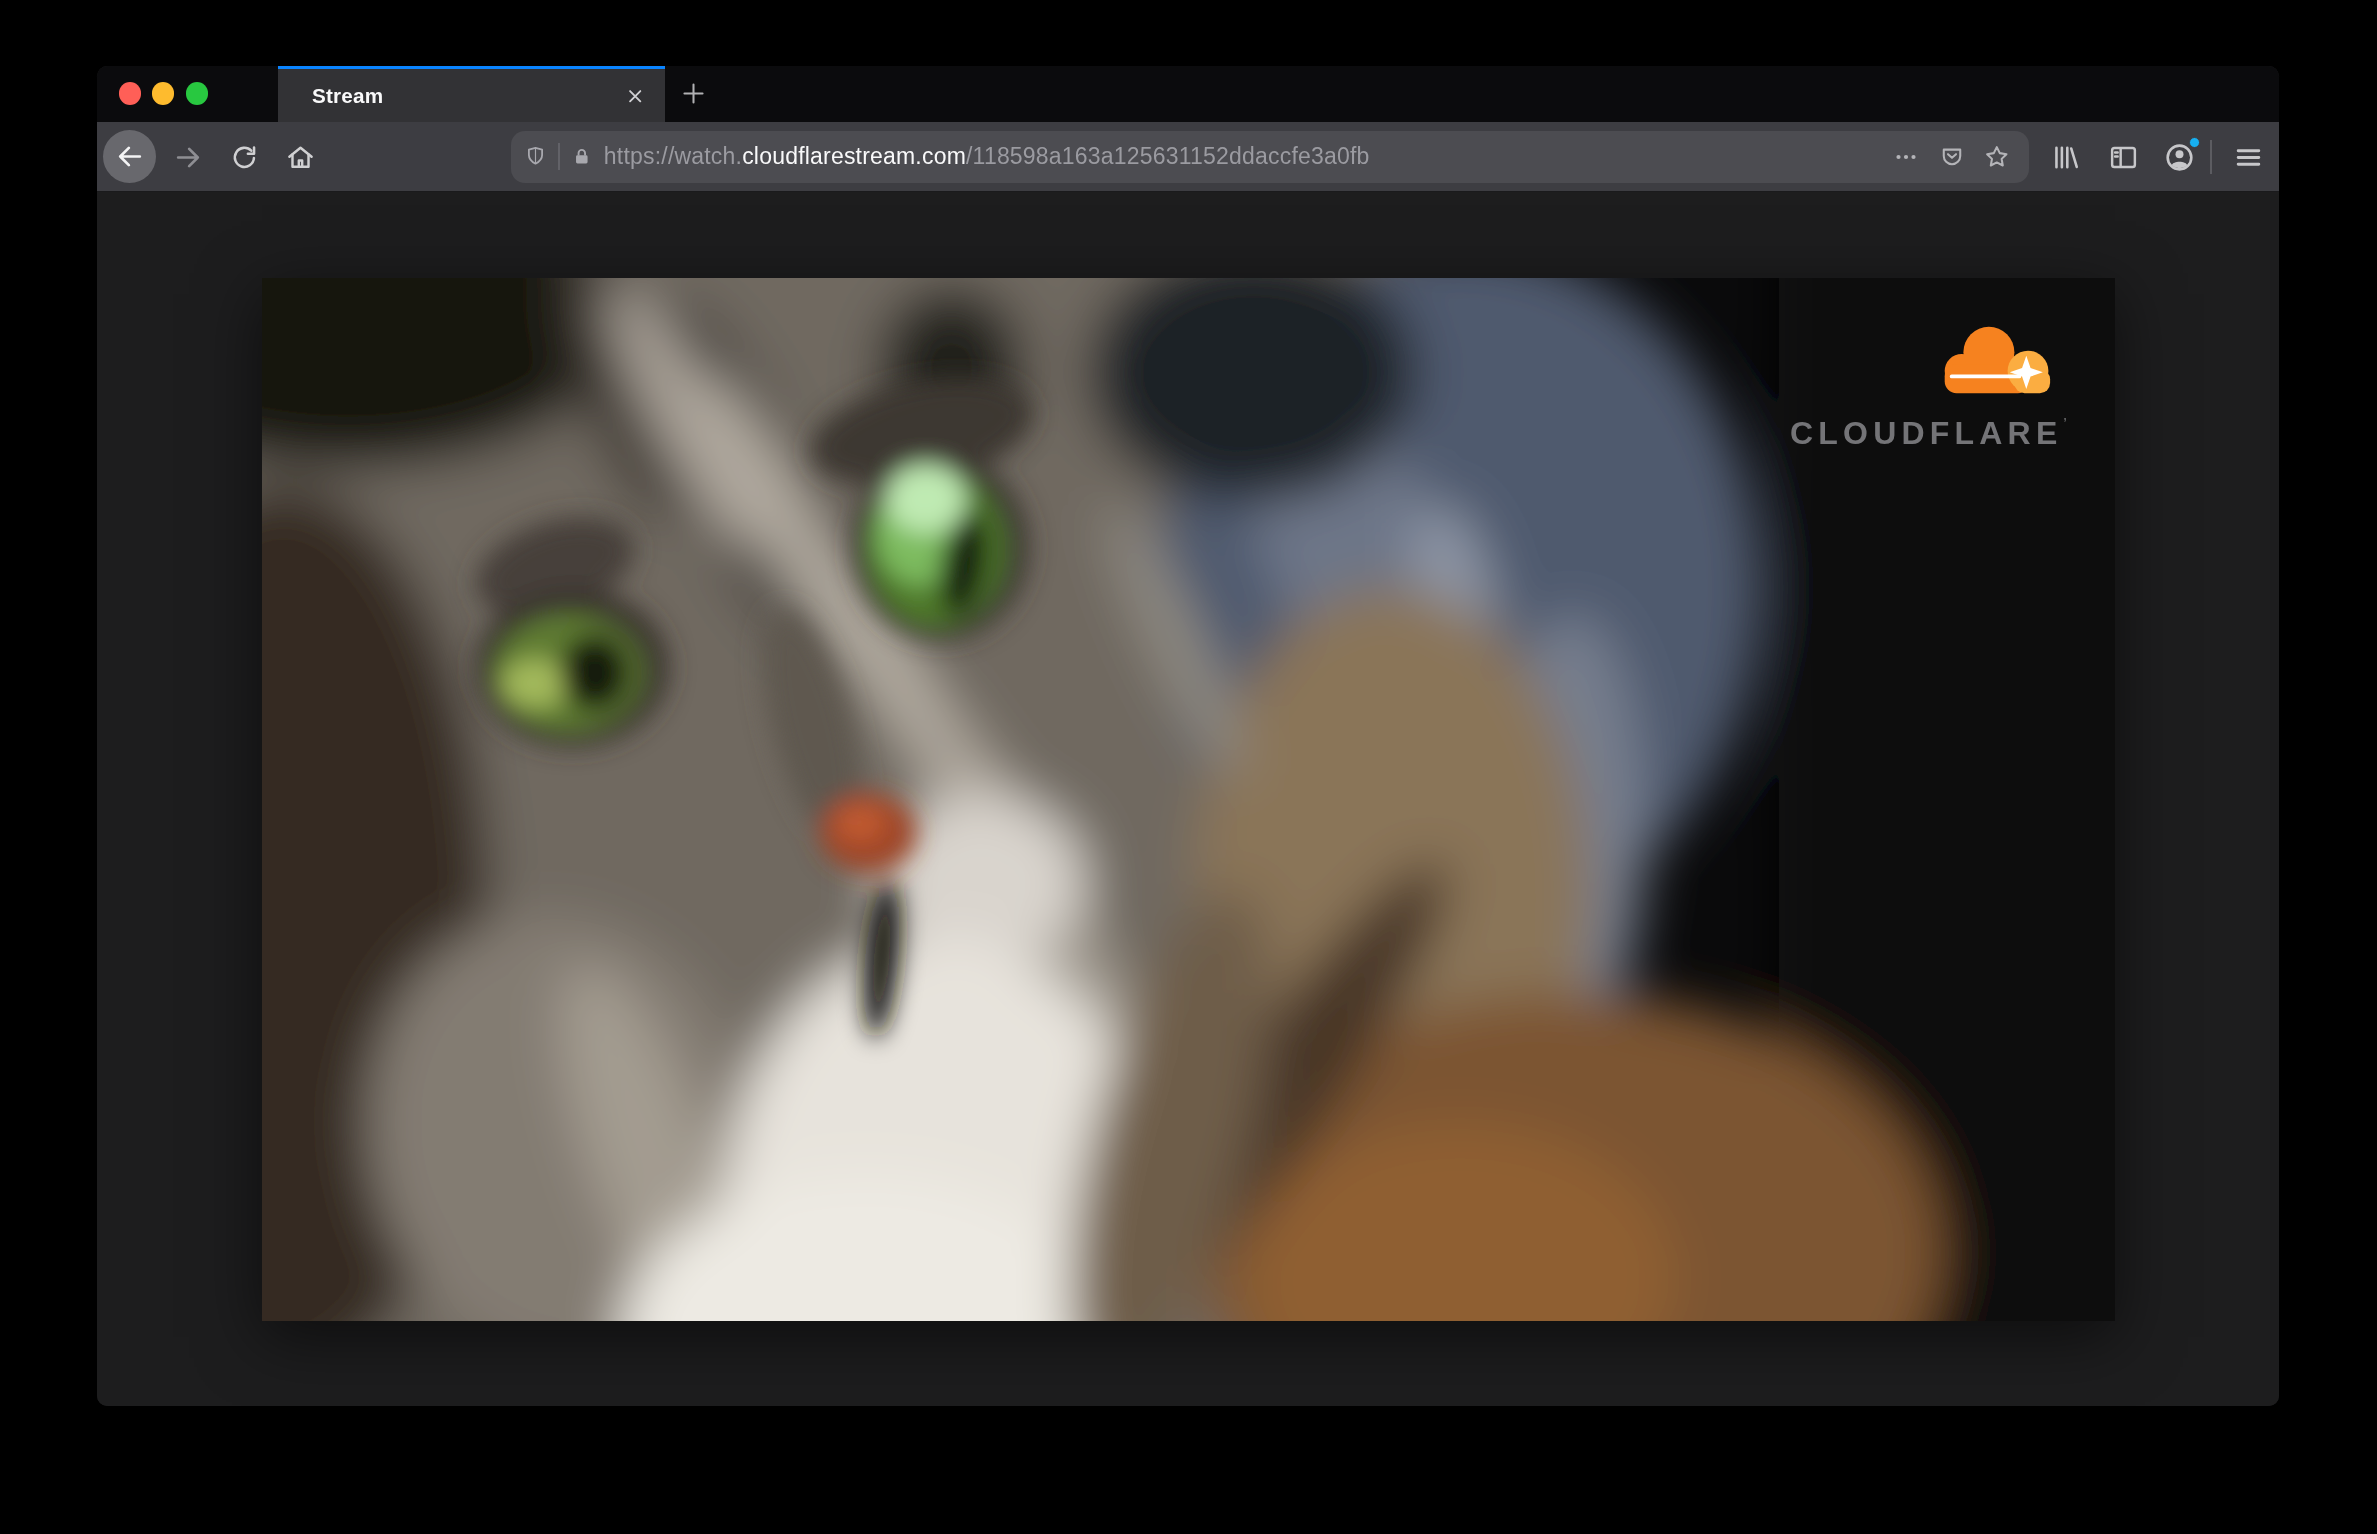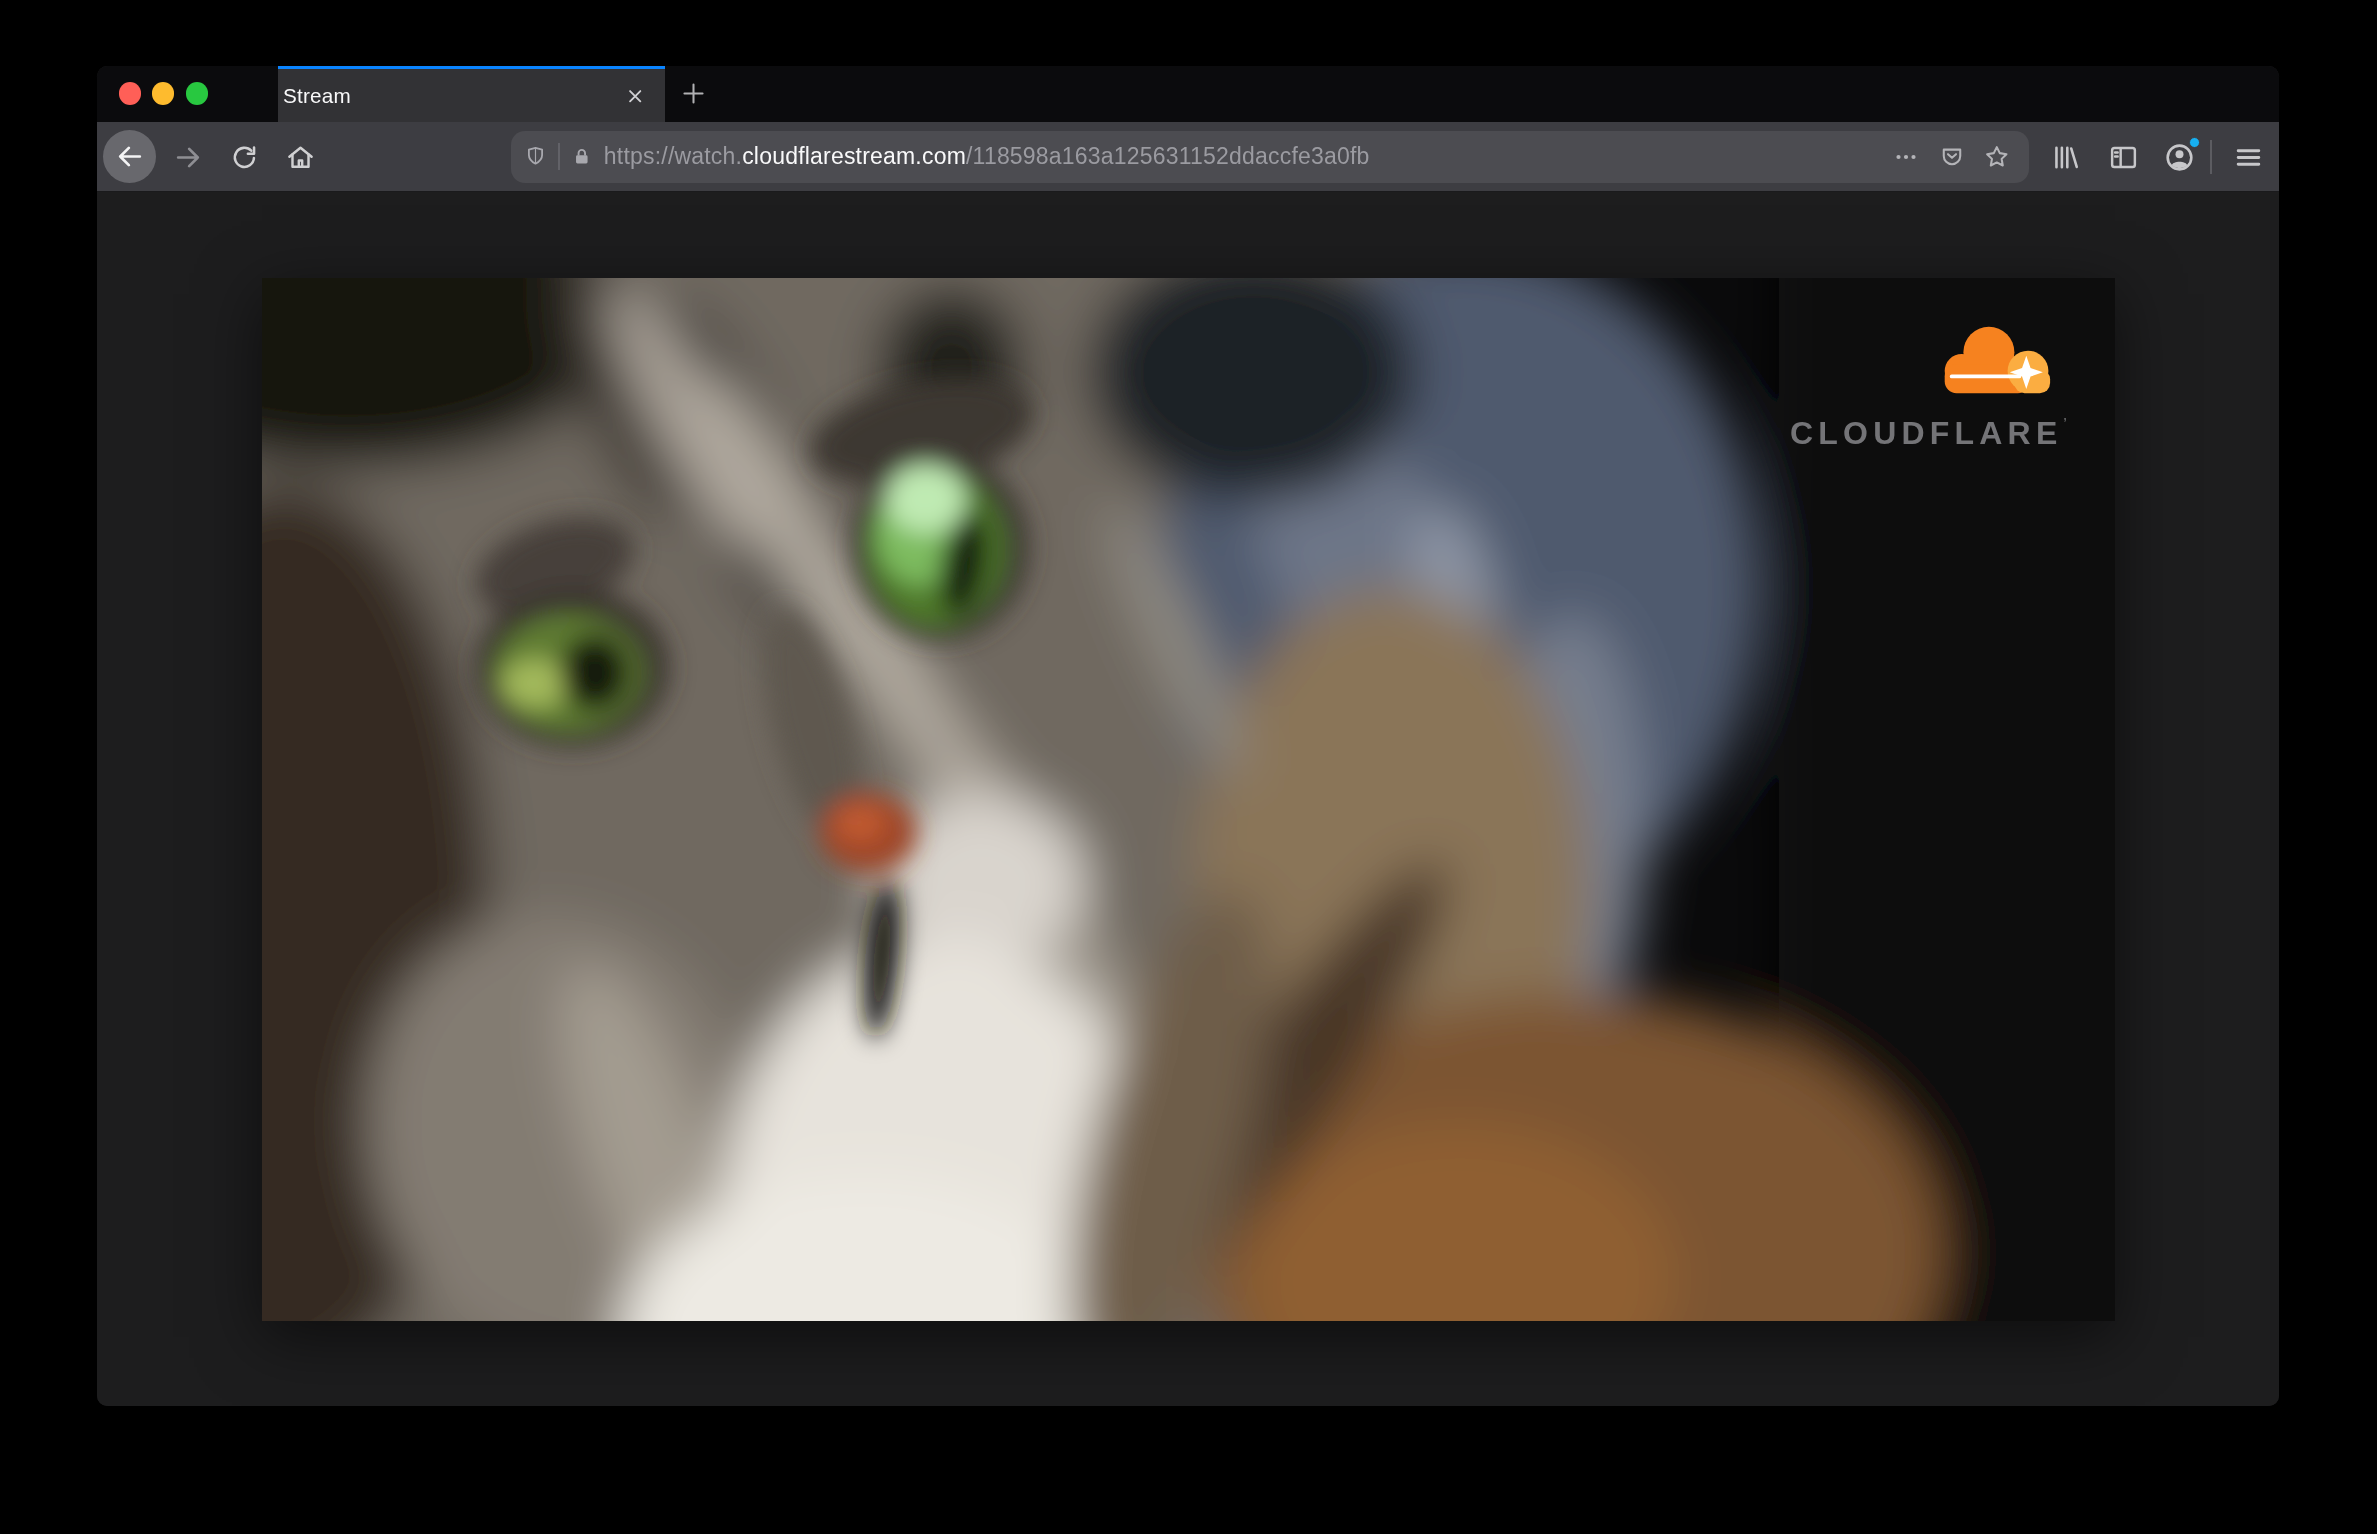--- a/index.html
+++ b/index.html
@@ -17,21 +17,21 @@
   .titlebar { position:absolute; left:0; top:0; width:2182px; height:56px; background:#0b0b0d; }
   .light { position:absolute; top:16.4px; width:22.4px; height:22.4px; border-radius:50%; }
   .light.close { left:21.6px;  background:#ff5f57; }
   .light.min   { left:55px;  background:#febb2e; }
   .light.zoom  { left:89px; background:#28c840; }
   .tab {
     position:absolute; left:181px; top:0; width:387px; height:56px;
     background:#323235; border-top:3.4px solid #0a84ff;
     display:flex; align-items:center;
   }
-  .tab-label { margin-left:5px; font-size:20.7px; font-weight:400; color:#f9f9fa; letter-spacing:0.2px; }
+  .tab-label { margin-left:34px; font-size:20.7px; font-weight:700; color:#f9f9fa; letter-spacing:0.2px; }
   .tab-close { position:absolute; right:13.8px; top:10.3px; width:33px; height:33px;
     display:flex; align-items:center; justify-content:center; border-radius:3.4px; }
   .newtab { position:absolute; left:579px; top:10.3px; width:34px; height:34px;
     display:flex; align-items:center; justify-content:center; }
   
   .toolbar { position:absolute; left:0; top:56px; width:2182px; height:70px;
     background:#3d3d42; border-bottom:1.7px solid #1a1a1c; }
   .tbtn { position:absolute; display:flex; align-items:center; justify-content:center; }
   .back   { left:6px;   top:7.8px;  width:53px; height:53px; border-radius:50%; background:#68686d; }
   .fwd    { left:72px;  top:16.4px; width:38px; height:38px; }

